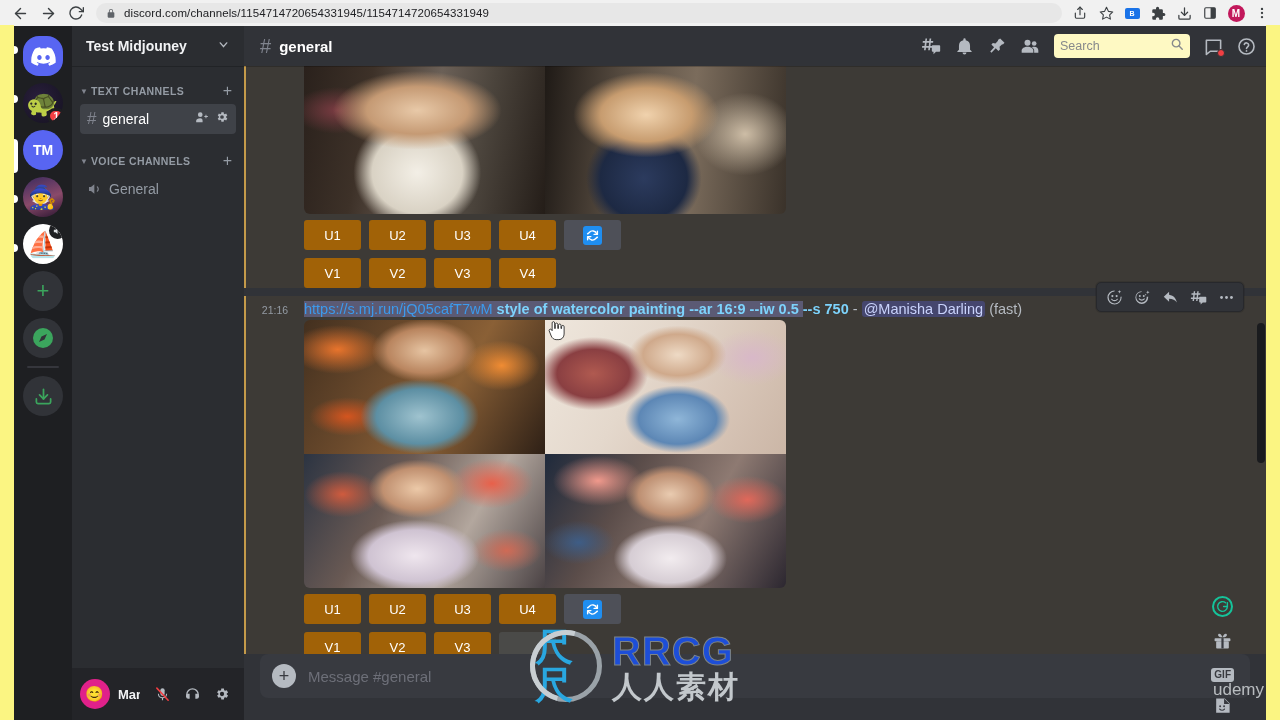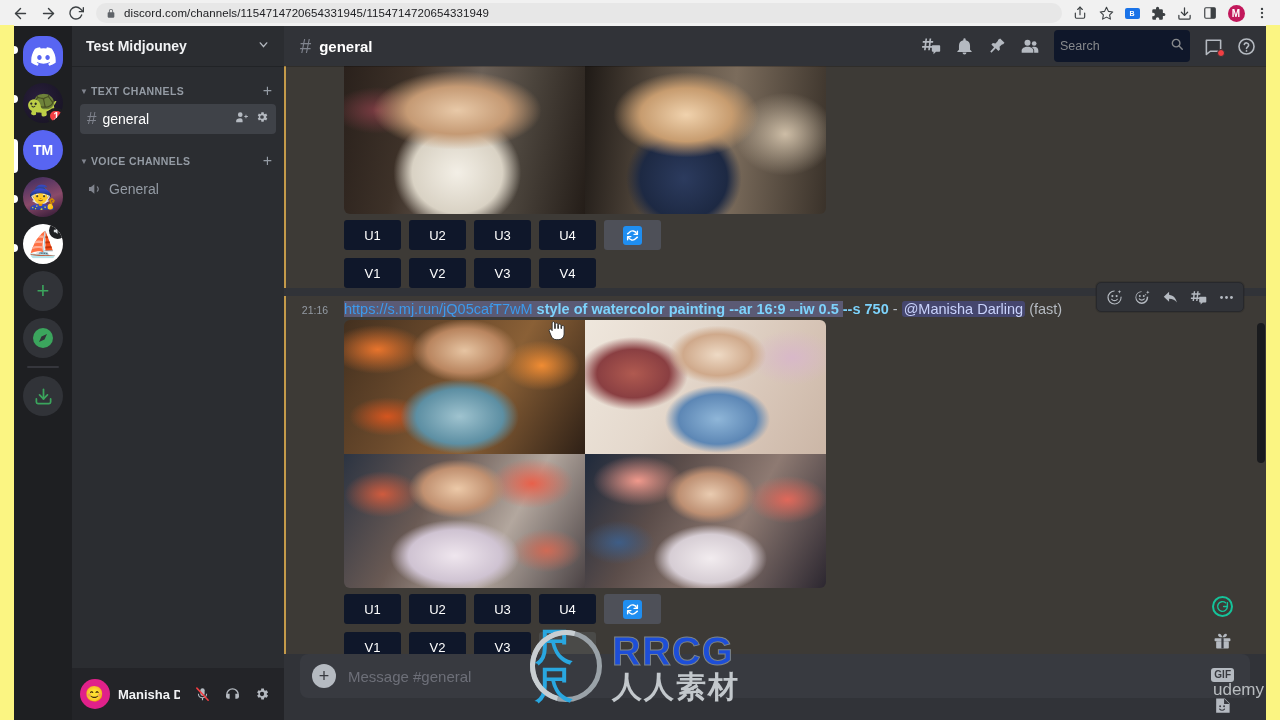--- a/index.html
+++ b/index.html
@@ -98,21 +98,21 @@
   }
   .badge-mute {
     position: absolute; top: -2px; right: -3px; width: 17px; height: 17px;
     background: #1e1f22; border-radius: 50%;
     display: flex; align-items: center; justify-content: center;
   }
   .rail-divider { width: 32px; height: 2px; background: #35363c; border-radius: 1px; margin: 1px 0; }
 
   
   .chan-sidebar {
-    width: 212px; background: #2b2d31; flex: none; display: flex; flex-direction: column;
+    width: 172px; background: #2b2d31; flex: none; display: flex; flex-direction: column;
   }
   .guild-header {
     height: 40px; display: flex; align-items: center; padding: 0 14px;
     box-shadow: 0 1px 0 rgba(0,0,0,.22); flex: none;
   }
   .guild-name {
     flex: 1; color: #f2f3f5; font-size: 14px; font-weight: bold;
     white-space: nowrap; overflow: hidden;
   }
   .chan-list { flex: 1; padding-top: 14px; overflow: hidden; }
@@ -155,21 +155,21 @@
   .chat { flex: 1; display: flex; flex-direction: column; min-width: 0; position: relative; }
   .chat-header {
     height: 40px; display: flex; align-items: center; padding: 0 10px 0 16px;
     box-shadow: 0 1px 0 rgba(0,0,0,.22); flex: none; z-index: 5;
   }
   .ch-hash { color: #80848e; font-size: 20px; margin-right: 8px; font-weight: 400; }
   .ch-title { color: #fff; font-size: 15px; font-weight: bold; flex: 1; }
   .hdr-icons { display: flex; align-items: center; gap: 14px; color: #b5bac1; }
   .hdr-btn { display: flex; align-items: center; justify-content: center; position: relative; }
   .search-box {
-    width: 136px; height: 32px; background: #0f172a; border-radius: 4px;
+    width: 136px; height: 24px; background: #fef9c3; border-radius: 4px;
     display: flex; align-items: center; padding: 0 6px;
   }
   .search-ph { flex: 1; color: #87898c; font-size: 12.5px; }
   .red-dot {
     position: absolute; right: -2px; bottom: -1px; width: 8px; height: 8px;
     background: #f23f43; border-radius: 50%; border: 1px solid #313338;
   }
 
   
   .messages {
@@ -184,21 +184,21 @@
 
   .attach-grid {
     width: 482px; margin-left: 58px; border-radius: 6px; overflow: hidden;
     display: grid; grid-template-columns: 1fr 1fr; line-height: 0;
   }
   .attach-grid .cell { position: relative; overflow: hidden; }
 
   .btn-rows { margin-left: 58px; padding-top: 6px; }
   .btn-row { display: flex; gap: 8px; margin-bottom: 8px; }
   .mj-btn {
-    width: 57px; height: 30px; background: #0f172a; border-radius: 3px;
+    width: 57px; height: 30px; background: #a16207; border-radius: 3px;
     color: #fff; font-size: 13px; font-weight: 500;
     display: flex; align-items: center; justify-content: center; cursor: pointer;
   }
   .mj-btn.reroll { background: #4e5058; }
   .reroll-glyph {
     width: 19px; height: 19px; border-radius: 3px; background: #1f8ef1;
     display: flex; align-items: center; justify-content: center;
     color: #fff; font-size: 13px; font-weight: bold;
   }
 

